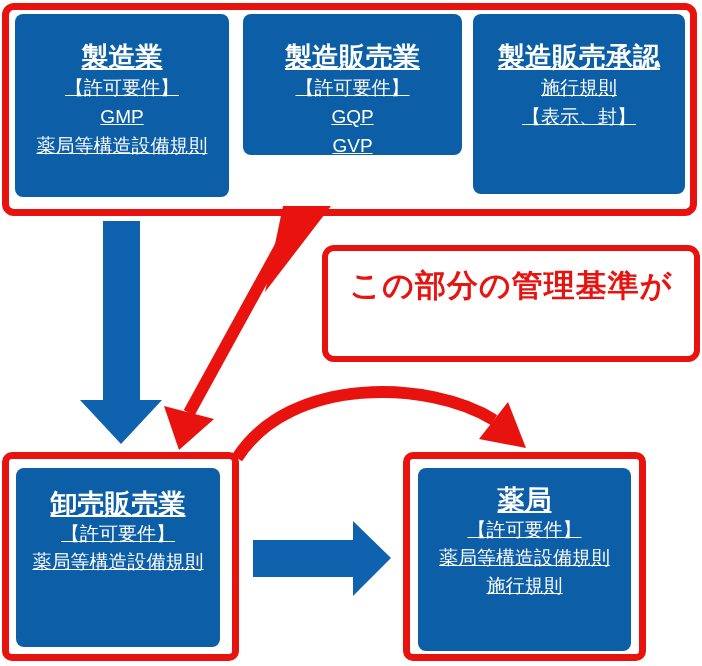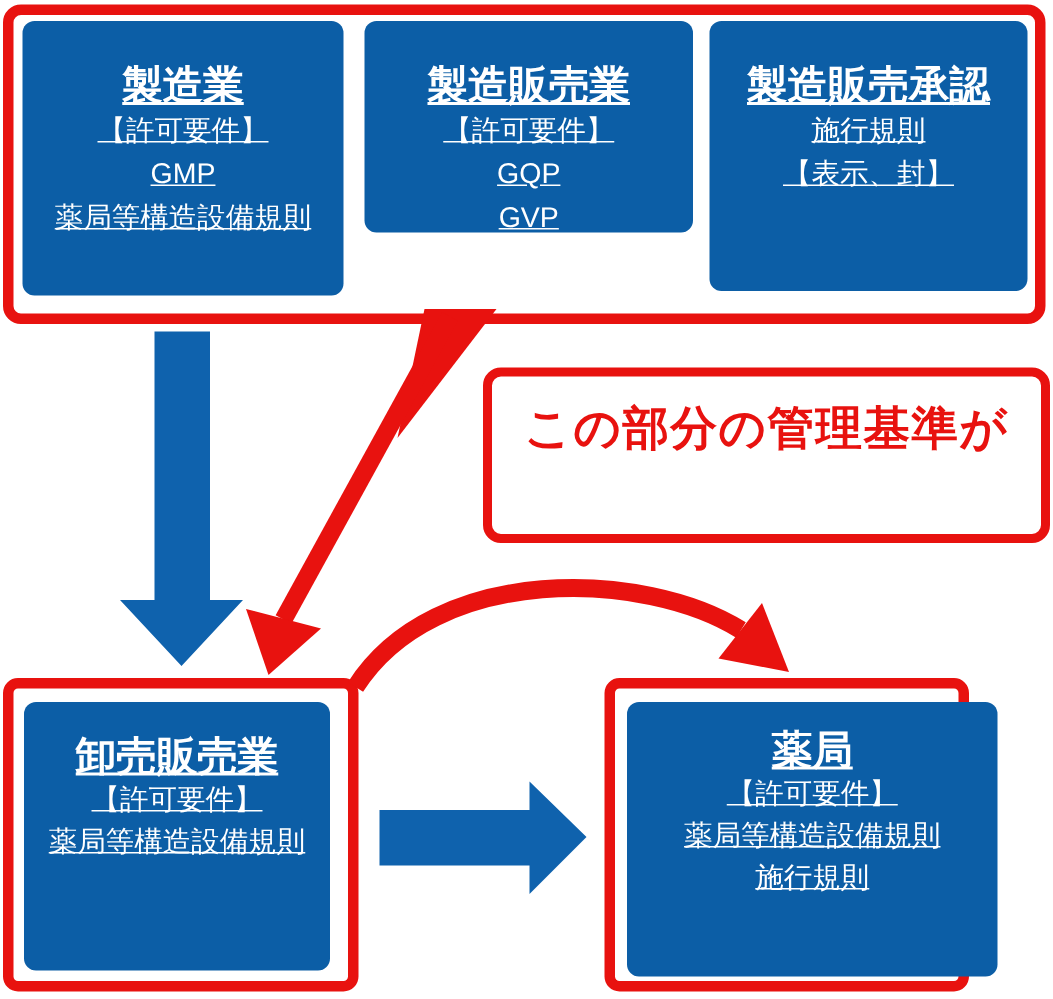--- a/index.html
+++ b/index.html
@@ -73,21 +73,21 @@
   <div class="frame" style="left:2px;top:452px;width:237px;height:209px;border-radius:10px;"></div>
   <div class="bluebox bl-box" style="left:16px;top:468px;width:204px;height:179px;">
     <span class="title">卸売販売業</span>
     <span class="body">
       <span class="line">【許可要件】</span>
       <span class="line">薬局等構造設備規則</span>
     </span>
   </div>
 
   <div class="frame" style="left:403px;top:452px;width:243px;height:209px;border-radius:10px;"></div>
-  <div class="bluebox br-box" style="left:418px;top:468px;width:247px;height:183px;">
+  <div class="bluebox br-box" style="left:418px;top:468px;width:213px;height:183px;">
     <span class="title">薬局</span>
     <span class="body">
       <span class="line">【許可要件】</span>
       <span class="line">薬局等構造設備規則</span>
       <span class="line">施行規則</span>
     </span>
   </div>
 
   <svg class="overlay" width="702" height="666" viewBox="0 0 702 666">
 

